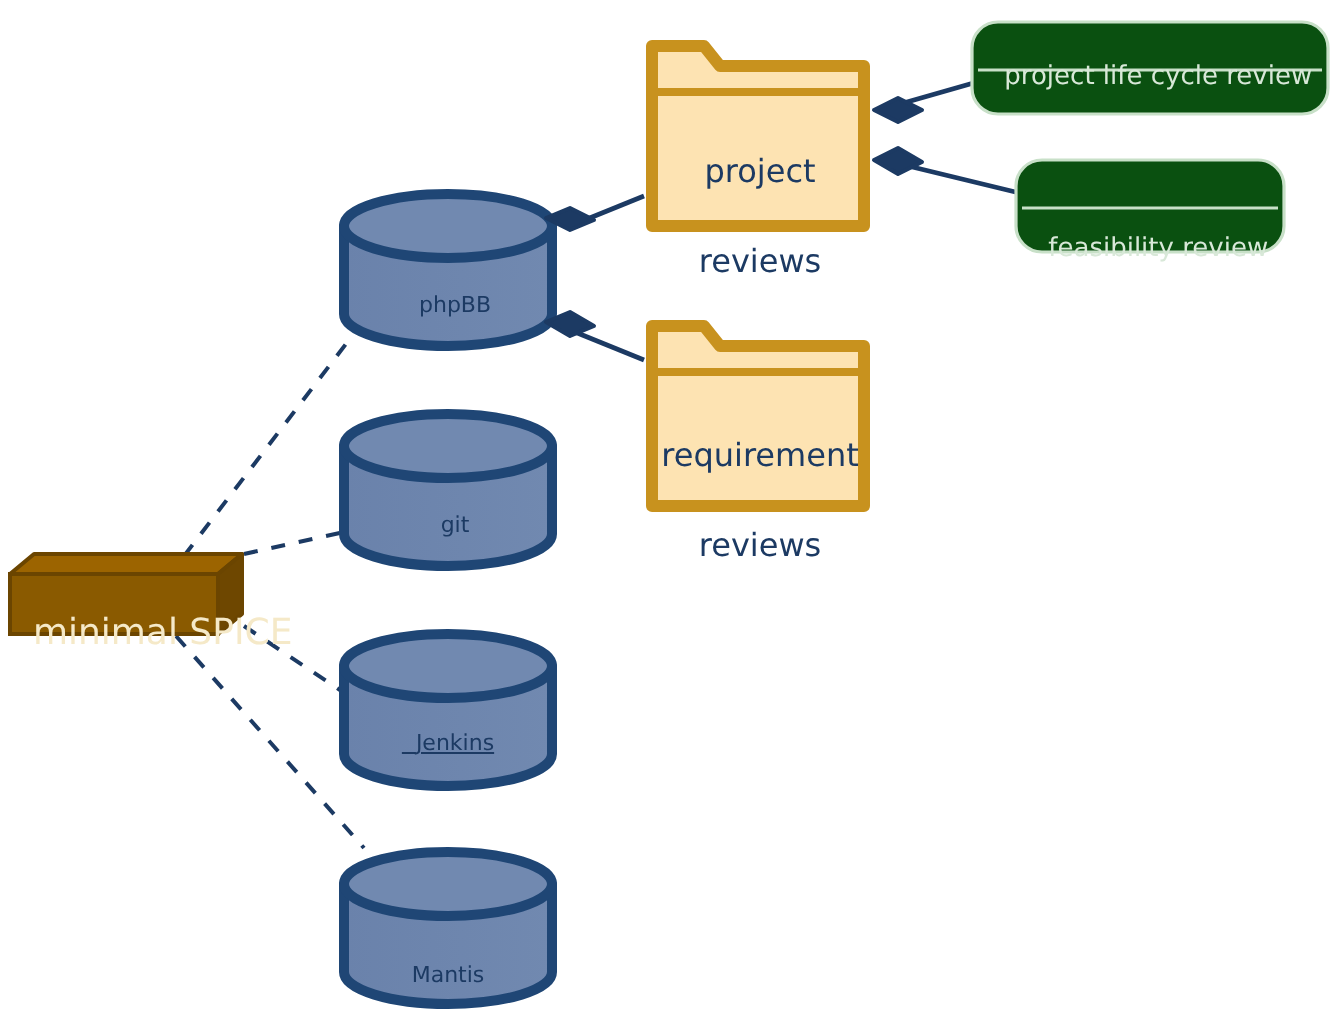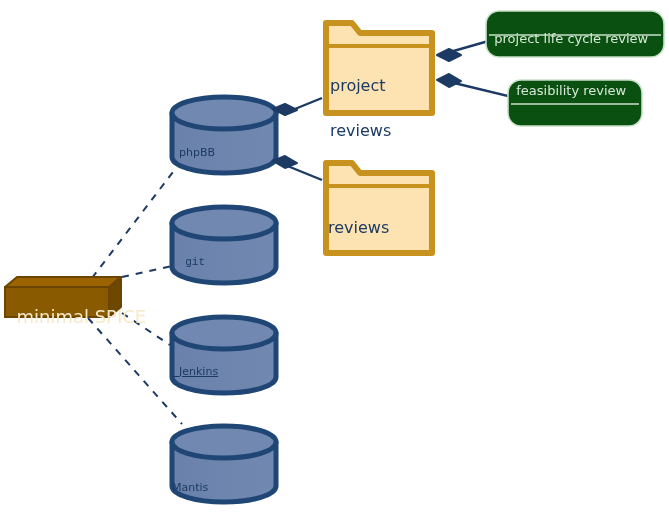--- a/index.html
+++ b/index.html
@@ -16,20 +16,21 @@
   }
   #diagram {
     position: absolute;
     left: 0;
     top: 0;
     width: 669px;
     height: 514px;
   }
   .node-label {
     position: absolute;
+    text-align: center;
     pointer-events: none;
     white-space: pre;
     line-height: 15px;
   }
   .lbl-db {
     font-size: 11px;
     color: #1c3a63;
   }
   .lbl-folder {
     font-size: 16px;
@@ -126,41 +127,42 @@
 </svg>
 
 <div class="node-label lbl-node3d" style="left:5px; top:294px; width:104px;">
   <span>minimal SPICE</span>
 </div>
 
 <div class="node-label lbl-db" style="left:172px; top:130px; width:104px;">
   <span>phpBB</span>
 </div>
 
-<div class="node-label lbl-db" style="left:172px; top:240px; width:104px;font-family:Liberation Mono, monospace;">
+<div class="node-label lbl-db" style="left:172px; top:240px; width:104px;">
   <span>git</span>
 </div>
 
 <div class="node-label lbl-db" style="left:172px; top:349px; width:104px;text-decoration:underline;">
   <span>Jenkins</span>
 </div>
 
 <div class="node-label lbl-db" style="left:172px; top:450px; width:104px;">
   <div>Mantis</div>
   
 </div>
 
 <div class="node-label lbl-folder" style="left:330px; top:48px; width:100px;">
   <div>project</div>
   <div>reviews</div>
 </div>
 
 <div class="node-label lbl-folder" style="left:328px; top:190px; width:104px;">
+  <div>requirement</div>
   <div>reviews</div>
 </div>
 
 <div class="node-label lbl-green" style="left:486px; top:16px; width:178px;">
   <span>project life cycle review</span>
 </div>
 
-<div class="node-label lbl-green" style="left:508px; top:68px; width:134px;">
+<div class="node-label lbl-green" style="left:508px; top:102px; width:134px;">
   <span>feasibility review</span>
 </div>
 
 </body></html>

